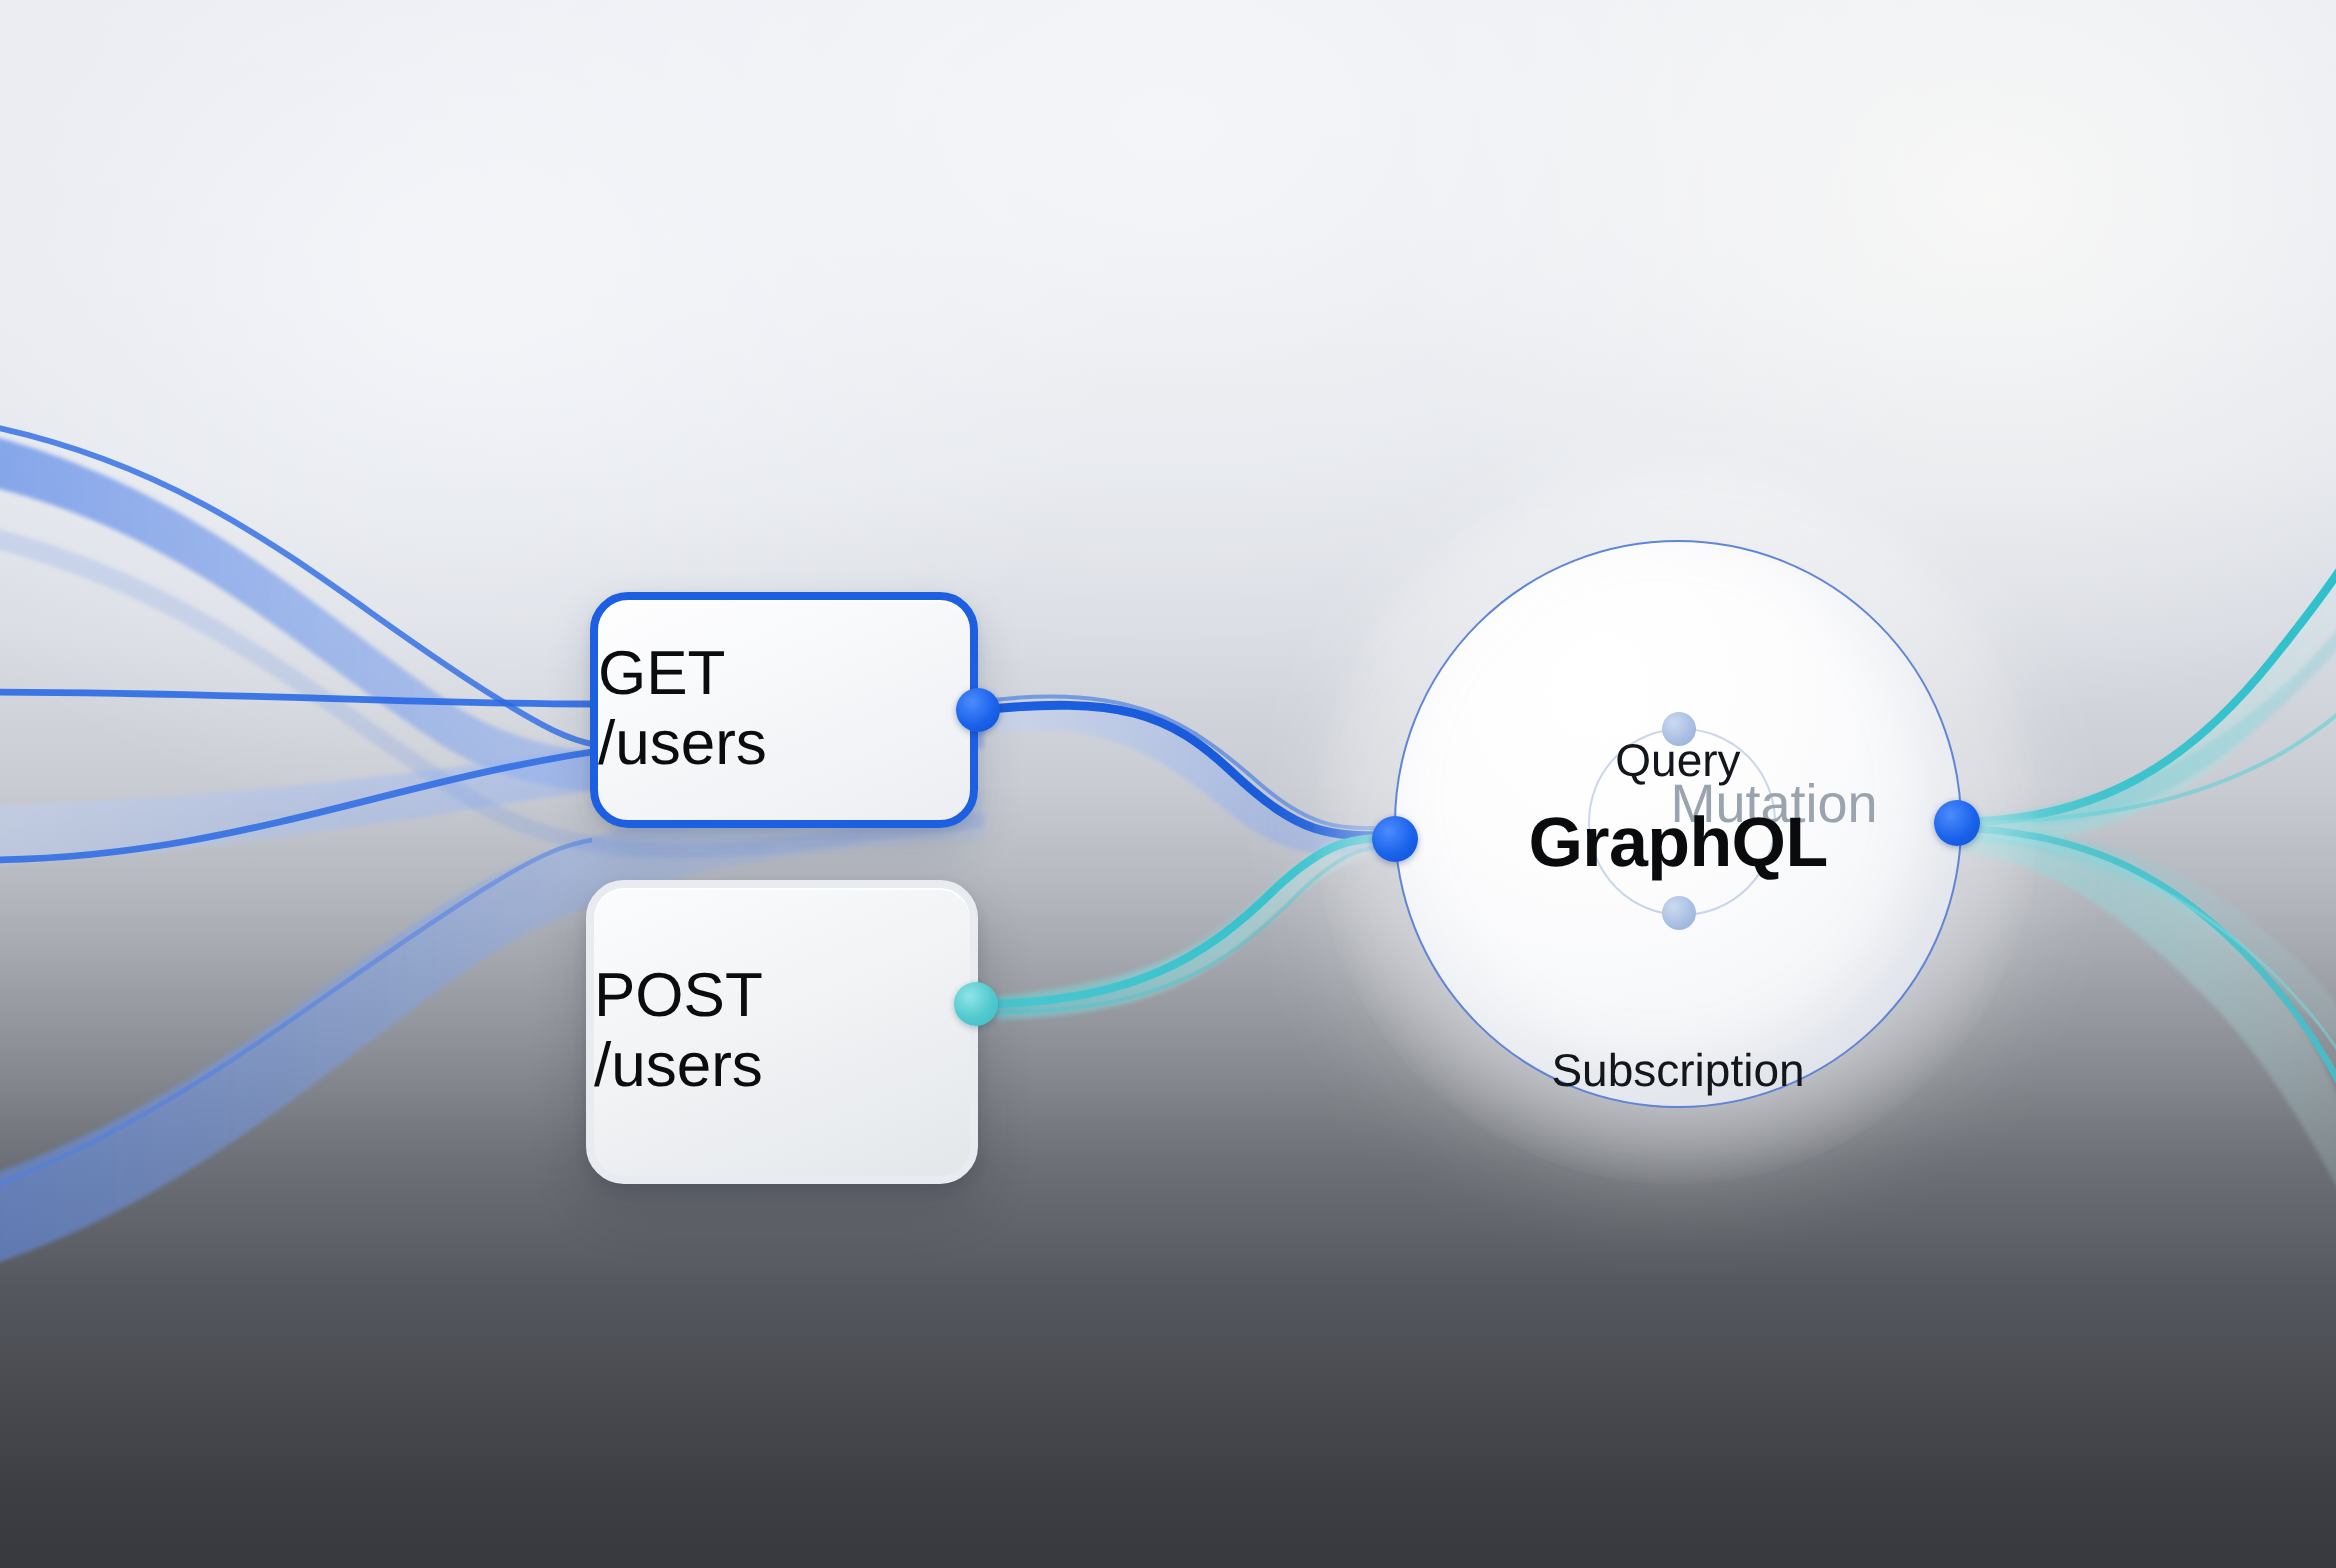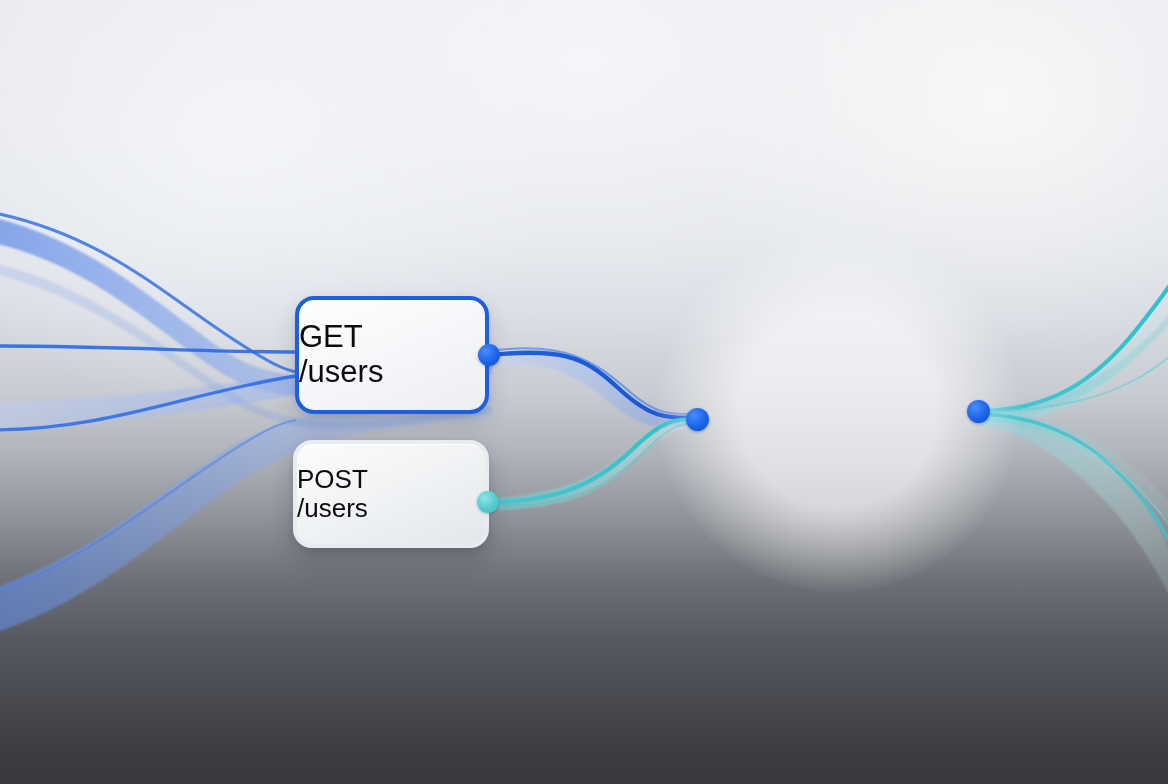--- a/index.html
+++ b/index.html
@@ -75,28 +75,28 @@
     border: 4px solid #1c5fe0;
     border-radius: 19px;
     background: linear-gradient(157deg, #fefeff 0%, #f7f8fa 42%, #eceef2 100%);
     box-shadow: 0 10px 22px rgba(40,55,85,0.18),
                 0 2px 5px rgba(40,55,85,0.10),
                 inset 0 1px 0 rgba(255,255,255,0.95);
     font-size: 31px;
   }
   #box-post {
     left: 293px; top: 440px;
-    width: 196px; height: 108px;
+    width: 196px; height: 152px;
     border: 4px solid #e8ebef;
     border-radius: 19px;
     background: linear-gradient(157deg, #fbfcfd 0%, #f1f3f5 45%, #e4e7ea 100%);
     box-shadow: 0 12px 26px rgba(30,38,55,0.22),
                 0 3px 7px rgba(30,38,55,0.13),
                 inset 0 1px 0 rgba(255,255,255,0.9);
-    font-size: 26px;
+    font-size: 31px;
   }
 
   
   #sphere {
     position: absolute;
     left: 697px; top: 270px;
     width: 282px; height: 282px;
     border-radius: 50%;
     border: 1.6px solid #5f85d8;
     background:
@@ -273,19 +273,29 @@
     <span class="l1">GET</span>
     <span class="l2">/users</span>
   </div>
 
   <div id="box-post" class="node-box">
     <span class="l1">POST</span>
     <span class="l2">/users</span>
   </div>
 
   <div id="sphere-glow"></div>
+  <div id="sphere">
+    <div id="inner-ring"></div>
+    <div id="ring-dot-top" class="ring-dot"></div>
+    <div id="ring-dot-bot" class="ring-dot"></div>
+
+    <div id="lbl-query" class="sphere-label">Query</div>
+    <div id="lbl-mutation" class="sphere-label">Mutation</div>
+    <div id="lbl-graphql" class="sphere-label">GraphQL</div>
+    <div id="lbl-sub" class="sphere-label">Subscription</div>
+  </div>
 
   <div id="dot-get" class="dot dot-blue"></div>
   <div id="dot-post" class="dot dot-teal"></div>
   <div id="dot-in" class="dot dot-blue"></div>
   <div id="dot-out" class="dot dot-blue"></div>
 
 </div>
 
 </body></html>

